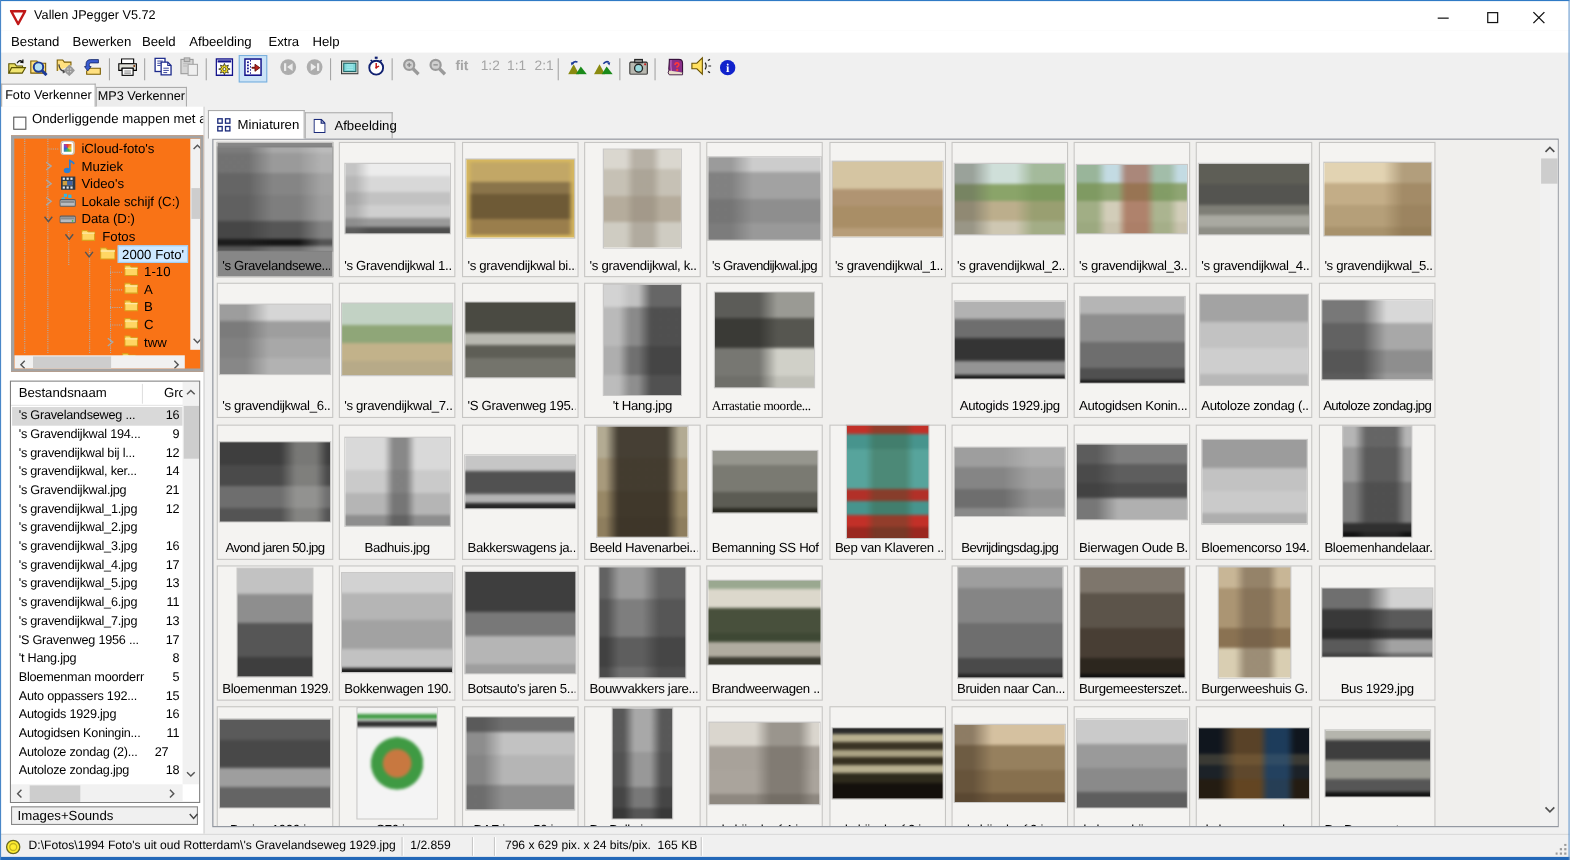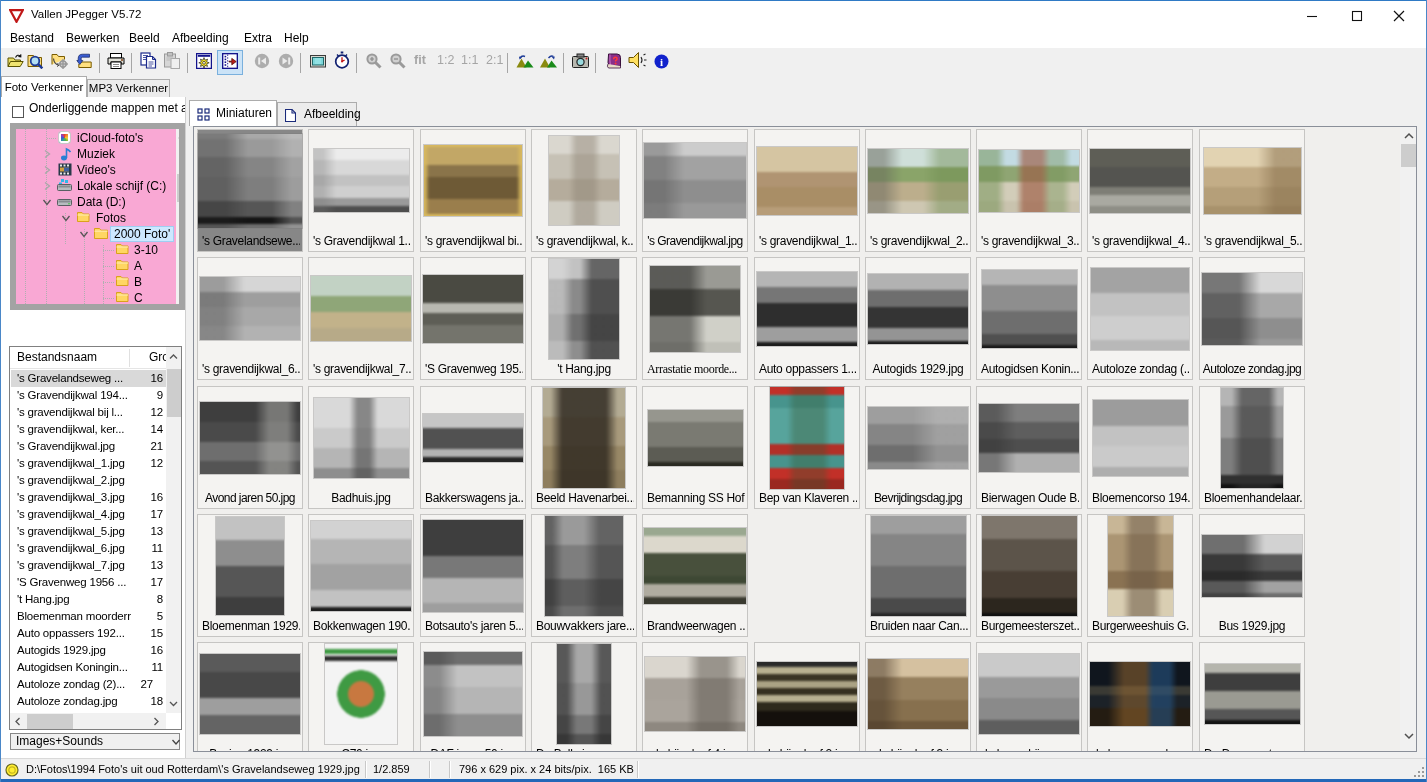--- a/index.html
+++ b/index.html
@@ -13,21 +13,21 @@
 .gtxt{position:absolute;top:5px;font-size:12.5px;color:#a5a5a5;font-weight:bold}
 #selbox{left:217px;top:2px;width:26px;height:25px;background:#cbe3f7;border:1px solid #7ab0dd}
 #lefttabs{left:0;top:76px;width:1427px;height:21px;background:#f0f0f0}
 .tab{position:absolute;font-size:12px;border:1px solid #acacac;border-bottom:none;white-space:nowrap;overflow:hidden}
 #tab1{left:1px;top:0;width:86px;height:21px;background:#fff;z-index:2;line-height:20px;text-align:center;font-size:11.5px}
 #tab2{left:87px;top:3px;width:83px;height:18px;background:#ececec;line-height:17px;text-align:center;font-size:11.5px}
 #leftpanel{left:1px;top:97px;width:184px;height:661px;background:#fff}
 #vsplit{left:185px;top:97px;width:1px;height:661px;background:#d0d0d0}
 #cbx{left:11px;top:9px;width:12px;height:12px;background:#fff;border:1px solid #555}
 #cbxlab{left:28px;top:4px;width:156px;height:17px;font-size:12px;white-space:nowrap;overflow:hidden}
-#tree{left:9px;top:26px;width:175px;height:187px;background:#f9a8d4;border:6px solid #a3a3a3;overflow:hidden}
+#tree{left:9px;top:26px;width:175px;height:215px;background:#f97316;border:3px solid #a3a3a3;overflow:hidden}
 .trow{position:absolute;height:16px;font-size:12px;line-height:16px;white-space:nowrap}
 .chev{position:absolute;width:10px;height:10px}
 #list{left:8px;top:249px;width:173px;height:384px;background:#fff;border:1px solid #808080;overflow:hidden}
 .lrow{position:absolute;left:1px;height:17px;font-size:11.5px;letter-spacing:-0.2px;line-height:17px;white-space:nowrap}
 .lname{position:absolute;left:6px;top:0;width:114px;overflow:hidden}
 .lsize{position:absolute;right:3px;top:0;text-align:right}
 #combo{left:9px;top:636px;width:170px;height:17px;background:#f0f0f0;border:1px solid #888;font-size:12px;line-height:15px}
 #rtabs{left:186px;top:100px;width:1241px;height:27px}
 #rtab1{left:3px;top:0;width:88px;height:26px;background:#fff;z-index:2;border:1px solid #acacac;border-bottom:none}
 #rtab2{left:91px;top:2px;width:80px;height:24px;background:#ececec;border:1px solid #acacac;border-bottom:none}
@@ -328,21 +328,21 @@
             <path d="M0.5 11.5 V1.5 H5.5 L7 3.2 H13.5 V11.5 Z" fill="#ffd663" stroke="#d9a11c"></path>
             <path d="M0.5 4.2 H13.5" stroke="#ffe9a8" stroke-width="1.2"></path>
           </svg></span>
         <span class="abs" style="left:94px;top:0;height:16px;background:#cde8ff;border:1px solid #9ecef2;padding:0 3px;line-height:15px">2000 Foto'</span>
       </div>
       <div class="trow" style="left:0;top:113px;width:170px">
         <span class="abs" style="left:100px;top:1px"><svg width="13" height="12" viewBox="0 0 13 12">
             <path d="M0.5 10.5 V1.5 H5 L6.5 3 H12 V10.5 Z" fill="#ffd663" stroke="#d9a11c"></path>
             <path d="M0.5 4 H12" stroke="#ffe9a8" stroke-width="1.2"></path>
           </svg></span>
-        <span class="abs" style="left:118px;top:0">3-10</span>
+        <span class="abs" style="left:118px;top:0">1-10</span>
       </div>
       <div class="trow" style="left:0;top:129px;width:170px">
         <span class="abs" style="left:100px;top:1px"><svg width="13" height="12" viewBox="0 0 13 12">
             <path d="M0.5 10.5 V1.5 H5 L6.5 3 H12 V10.5 Z" fill="#ffd663" stroke="#d9a11c"></path>
             <path d="M0.5 4 H12" stroke="#ffe9a8" stroke-width="1.2"></path>
           </svg></span>
         <span class="abs" style="left:118px;top:0">A</span>
       </div>
       <div class="trow" style="left:0;top:145px;width:170px">
         <span class="abs" style="left:100px;top:1px"><svg width="13" height="12" viewBox="0 0 13 12">
@@ -636,28 +636,20 @@
       </div>
       <div class="cap capc">'t Hang.jpg</div>
     </div>
     <div class="cell" style="left:448px;top:130px;font-family:Liberation Serif, serif;">
       <div class="pz">
         <div class="ph" style="width:90px;height:86px">
           <div class="phi" style="background:linear-gradient(90deg,rgba(30,30,28,.5) 10% 45%,rgba(0,0,0,0) 62%),linear-gradient(180deg,#9a9a94 0 28%,#565650 28% 58%,#d0d0c8 58% 86%,#c0c0b8 86%)"></div>
         </div>
       </div>
       <div class="cap">Arrastatie moorde...</div>
-    </div>
-    <div class="cell" style="left:560px;top:130px;">
-      <div class="pz">
-        <div class="ph" style="width:100px;height:74px">
-          <div class="phi" style="background:linear-gradient(180deg,#b5b5b5 0 22%,#767676 22% 42%,#2e2e2e 42% 72%,#9e9e9e 72% 91%,#1c1c1c 91%)"></div>
-        </div>
-      </div>
-      <div class="cap">Auto oppassers 1...</div>
     </div>
     <div class="cell" style="left:671px;top:130px;">
       <div class="pz">
         <div class="ph" style="width:100px;height:70px">
           <div class="phi" style="background:linear-gradient(180deg,#b2b2b2 0 25%,#6e6e6e 25% 48%,#343434 48% 75%,#949494 75% 92%,#1c1c1c 92%)"></div>
         </div>
       </div>
       <div class="cap capc">Autogids 1929.jpg</div>
     </div>
     <div class="cell" style="left:782px;top:130px;">

